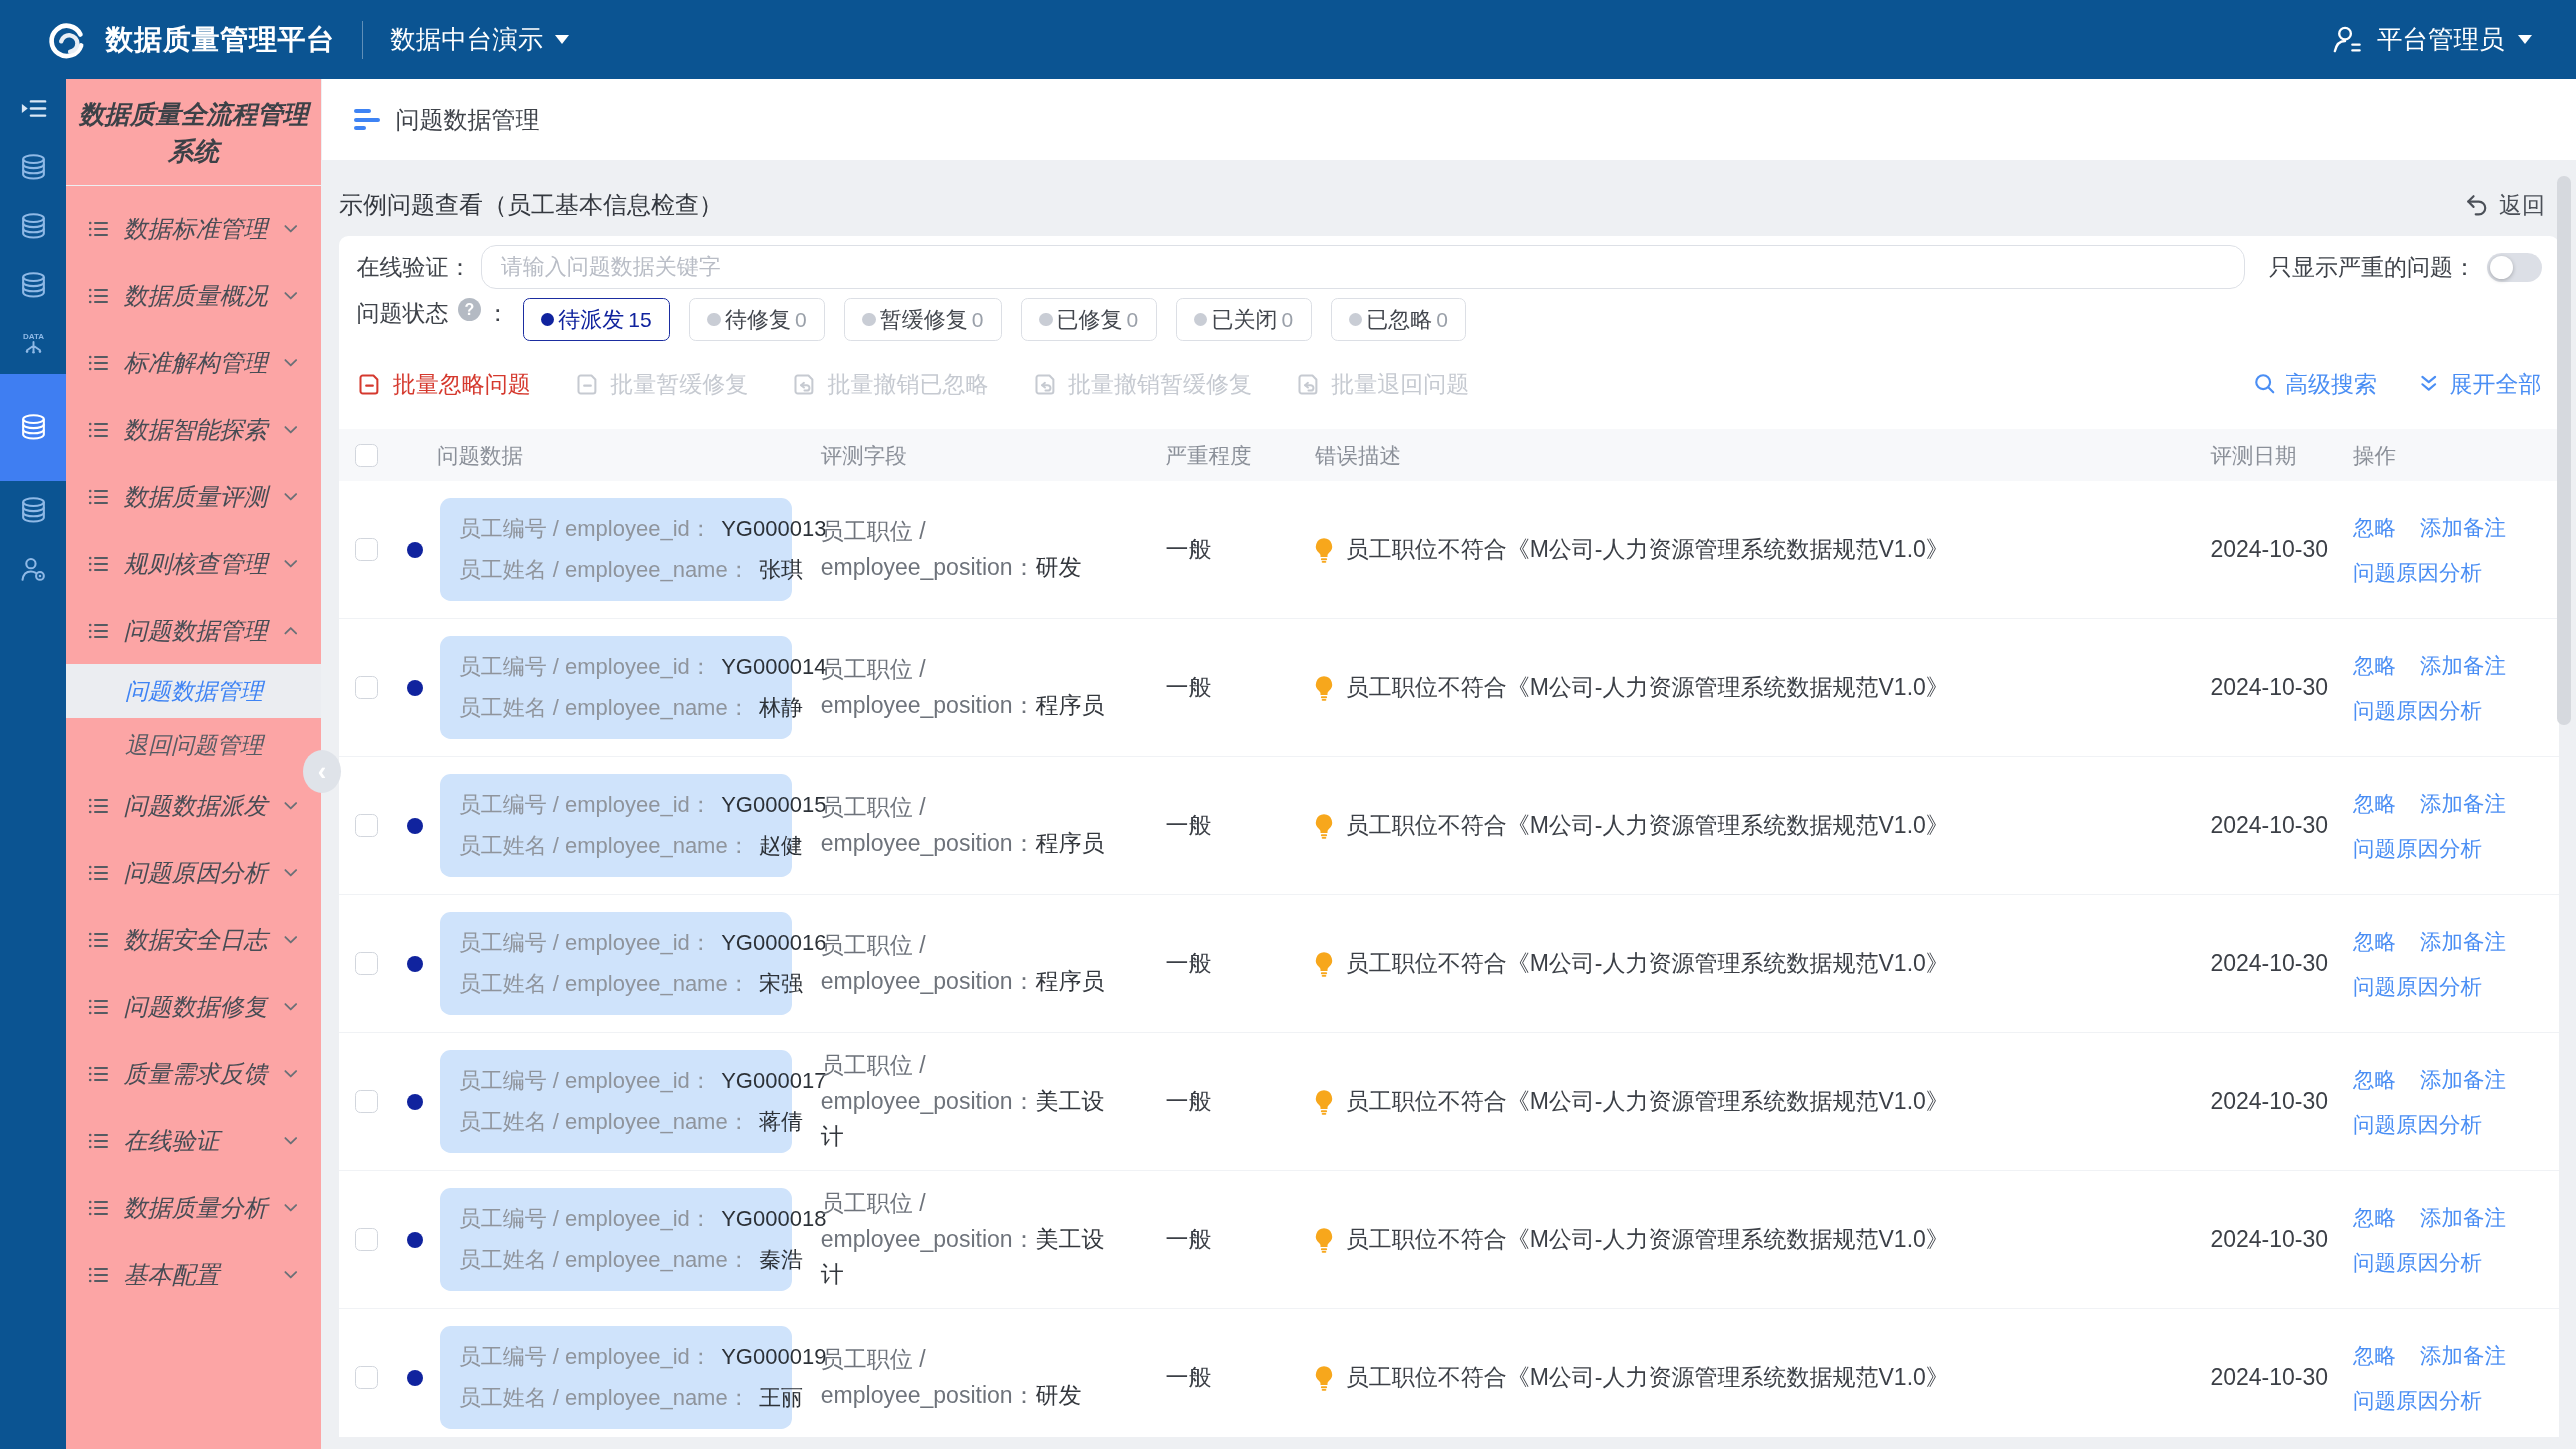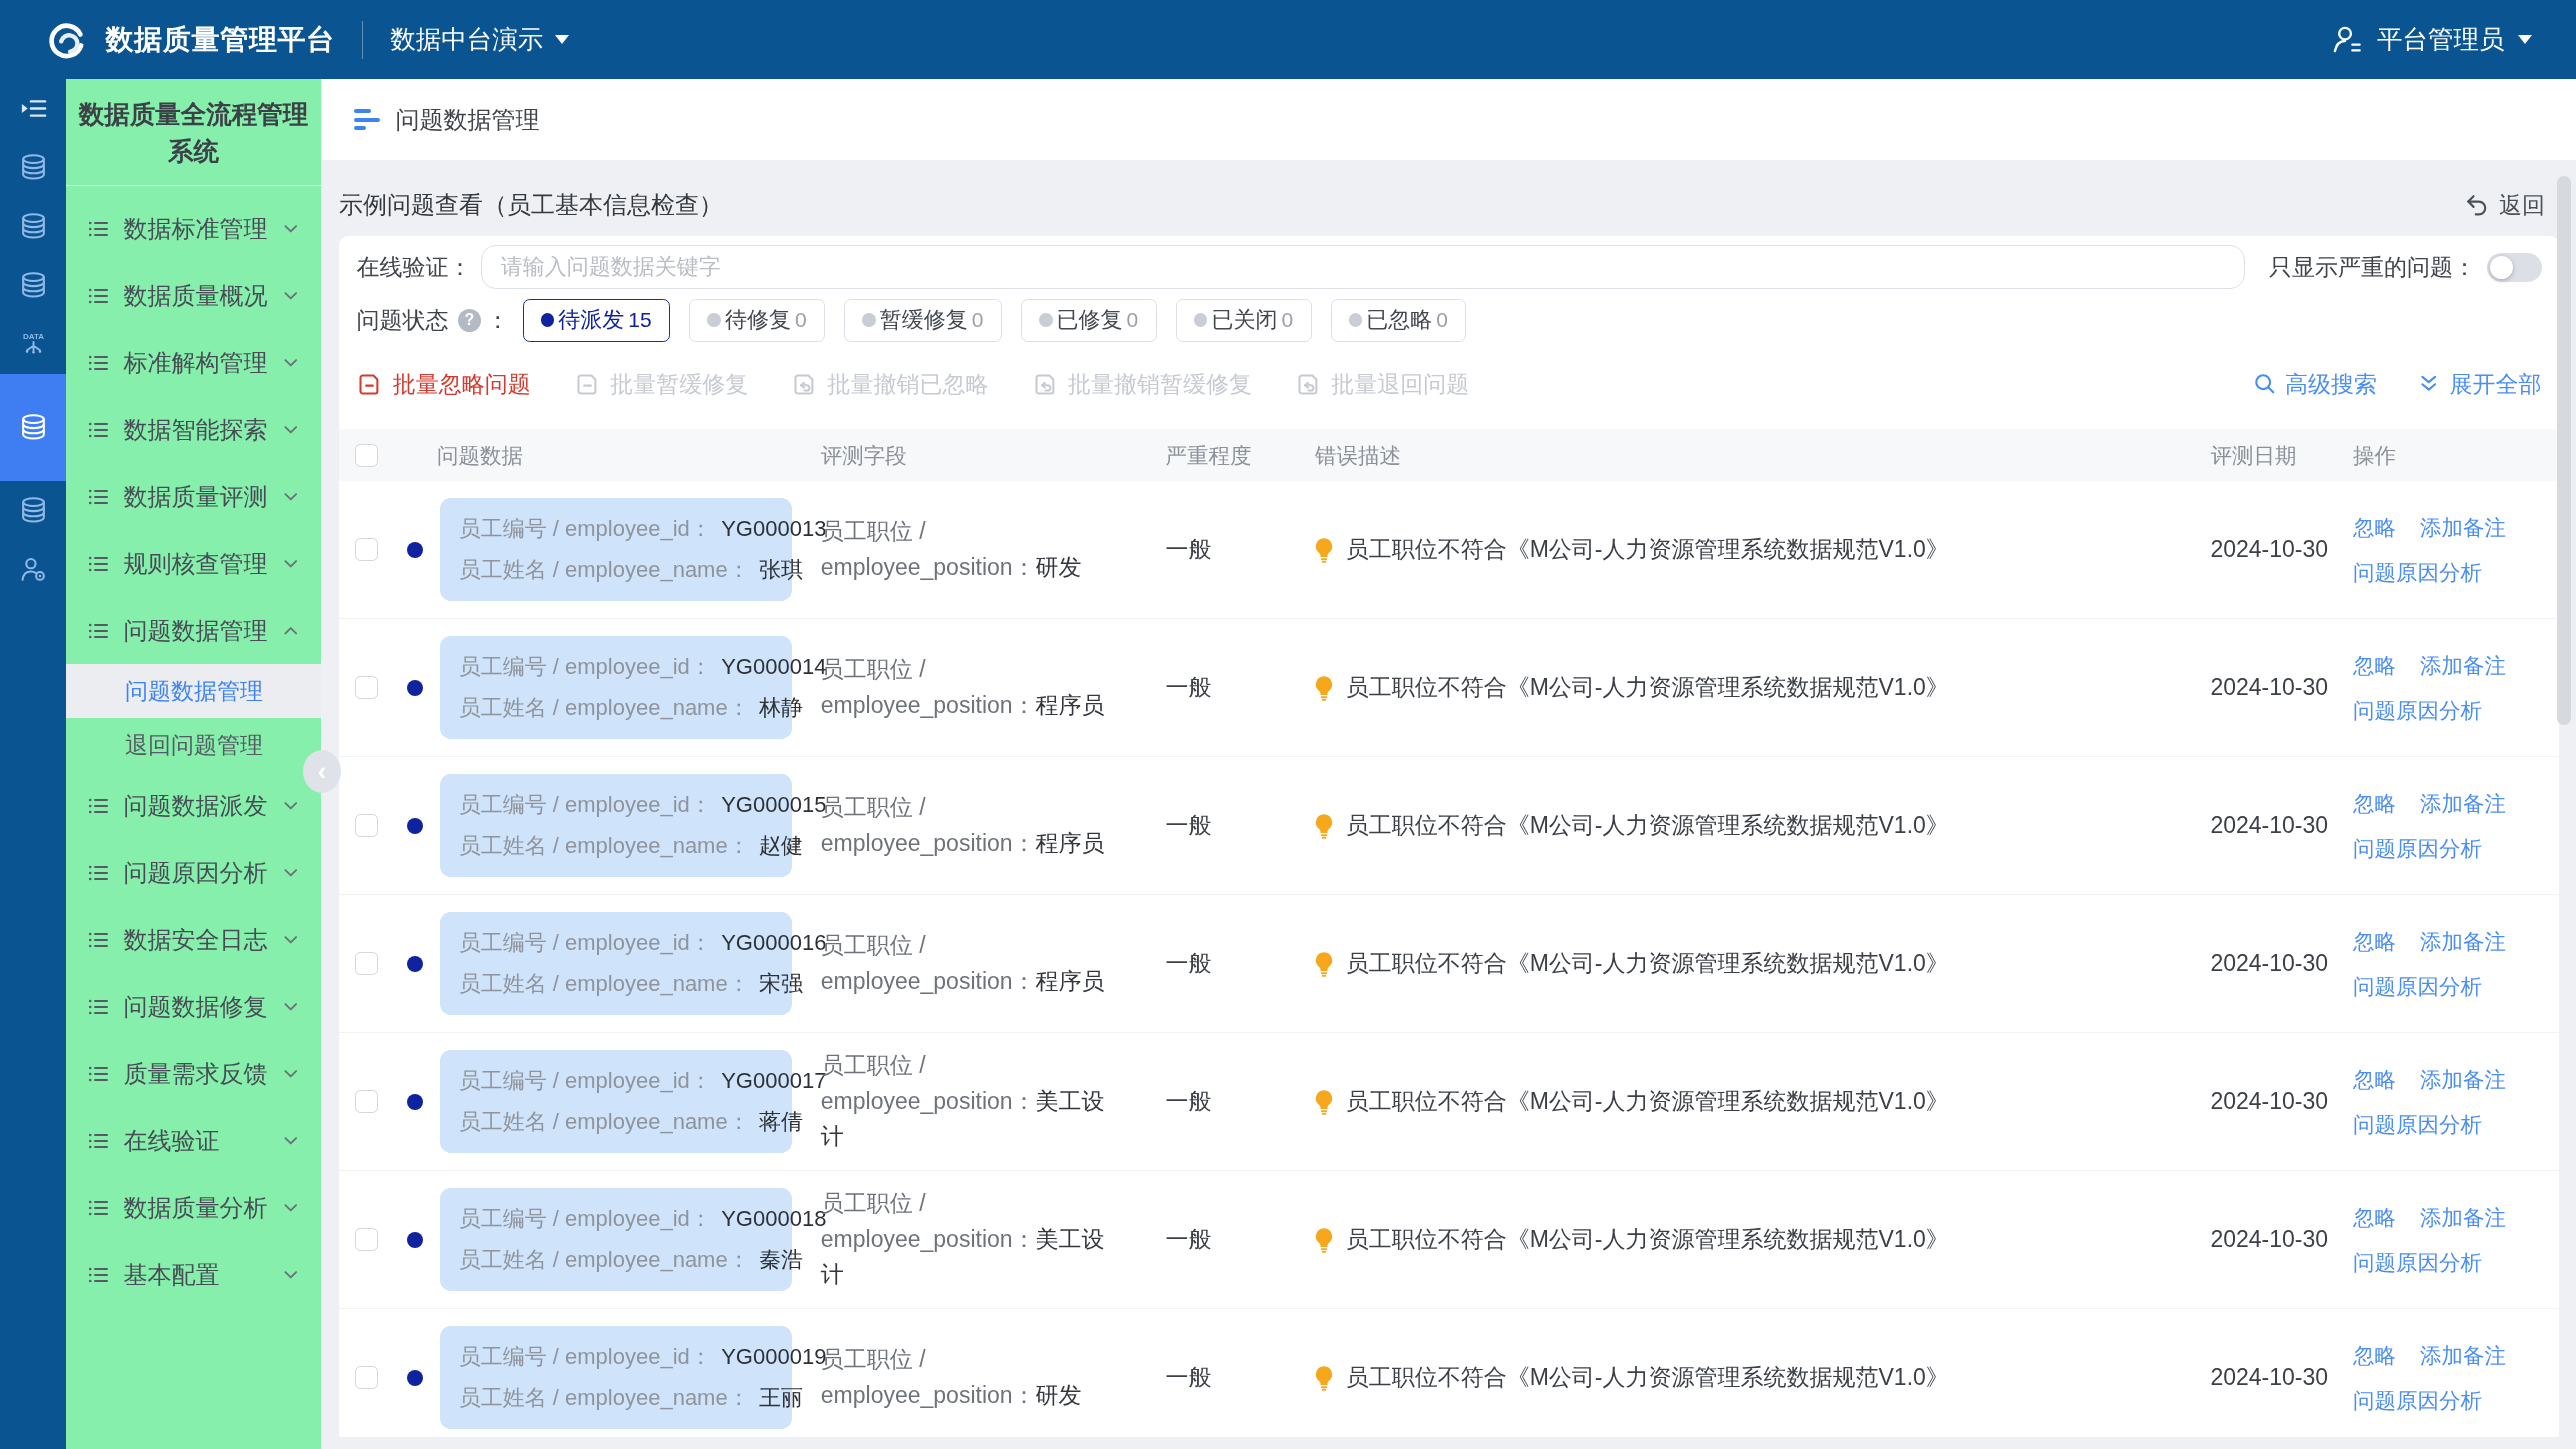--- a/index.html
+++ b/index.html
@@ -25,21 +25,21 @@
   .user-name { color:#fff; font-size:25.5px; }
 
   
   .rail { position:absolute; top:79px; left:0; bottom:0; width:66px; background:#0b5492; z-index:5; }
   .rail-item { height:59px; display:flex; align-items:center; justify-content:center; color:#8fb9e6; cursor:pointer; }
   .rail-item svg { width:31px; height:31px; }
   .rail-item.first { color:#d9e7f6; }
   .rail-item.active { height:107px; background:#3f7ef2; color:#ffffff; }
 
   
-  .sidebar { position:absolute; top:79px; left:66px; bottom:0; width:256px; background:#86efac; z-index:4; border-right:1.3px solid #eef0f3; }
+  .sidebar { position:absolute; top:79px; left:66px; bottom:0; width:256px; background:#fca5a5; z-index:4; border-right:1.3px solid #eef0f3;font-style:italic; }
   .sb-title { padding:17.4px 8px 16px; text-align:center; font-size:25.5px; line-height:1.42; font-weight:700; color:#3c4147; border-bottom:1.3px solid #edeff2; }
   .sb-nav { padding-top:9.4px; }
   .nav-item { height:67px; display:flex; align-items:center; padding:0 20px; cursor:pointer; }
   .li-icon { width:24px; height:24px; flex:none; color:#565b62; }
   .li-icon svg { width:24px; height:24px; }
   .nav-label { font-size:24px; color:#474c54; margin-left:13.4px; flex:1; }
   .chev { width:21.5px; height:21.5px; stroke:#6b7077; fill:none; flex:none; }
   .nav-group.open > .nav-item .chev { transform:rotate(180deg); }
   .subnav { display:none; }
   .nav-group.open .subnav { display:block; }
@@ -71,21 +71,21 @@
 
   .filter-row { position:absolute; left:17.4px; right:17.4px; top:9.4px; height:44px; display:flex; align-items:center; }
   .f-label { font-size:23px; color:#3f434a; flex:none; }
   .kw-input { flex:1; height:44px; margin-left:9.4px; margin-right:24px; border:1.3px solid #dde0e6; border-radius:15px;
       padding:0 19px; font-size:22px; color:#33373d; outline:none; font-family:inherit; background:#fff; }
   .kw-input::placeholder { color:#b9bdc6; }
   .toggle { width:55px; height:29.5px; border-radius:14.8px; background:#dcdfe6; position:relative; margin-left:10.7px; flex:none; cursor:pointer; }
   .toggle .knob { position:absolute; left:3.4px; top:3.4px; width:23px; height:23px; border-radius:50%; background:#fff;
       box-shadow:0 1.3px 4px rgba(0,0,0,.25); }
 
-  .status-row { position:absolute; left:17.4px; right:17.4px; top:62px; height:44px; display:flex; align-items:center; }
+  .status-row { position:absolute; left:17.4px; right:17.4px; top:62px; height:44px; display:flex; }
   .help-icon { width:23px; height:23px; border-radius:50%; background:#b4bac3; color:#fff; font-size:16px; font-weight:700;
       display:inline-flex; align-items:center; justify-content:center; margin:0 5.4px 0 9.4px; }
   .pill-list { display:flex; gap:19px; margin-left:13.4px; }
   .pill { height:43px; border:1.3px solid #dcdfe5; border-radius:6.7px; background:#fff; display:flex; align-items:center;
       gap:4px; padding:0 17.4px; cursor:pointer; }
   .pill-dot { width:13.4px; height:13.4px; border-radius:50%; background:#c9cdd5; }
   .pill-label { font-size:22px; color:#43474e; }
   .pill-count { font-size:21px; color:#9aa0a9; }
   .pill.selected { border-color:#1b2da0; }
   .pill.selected .pill-dot { background:#10239e; }

